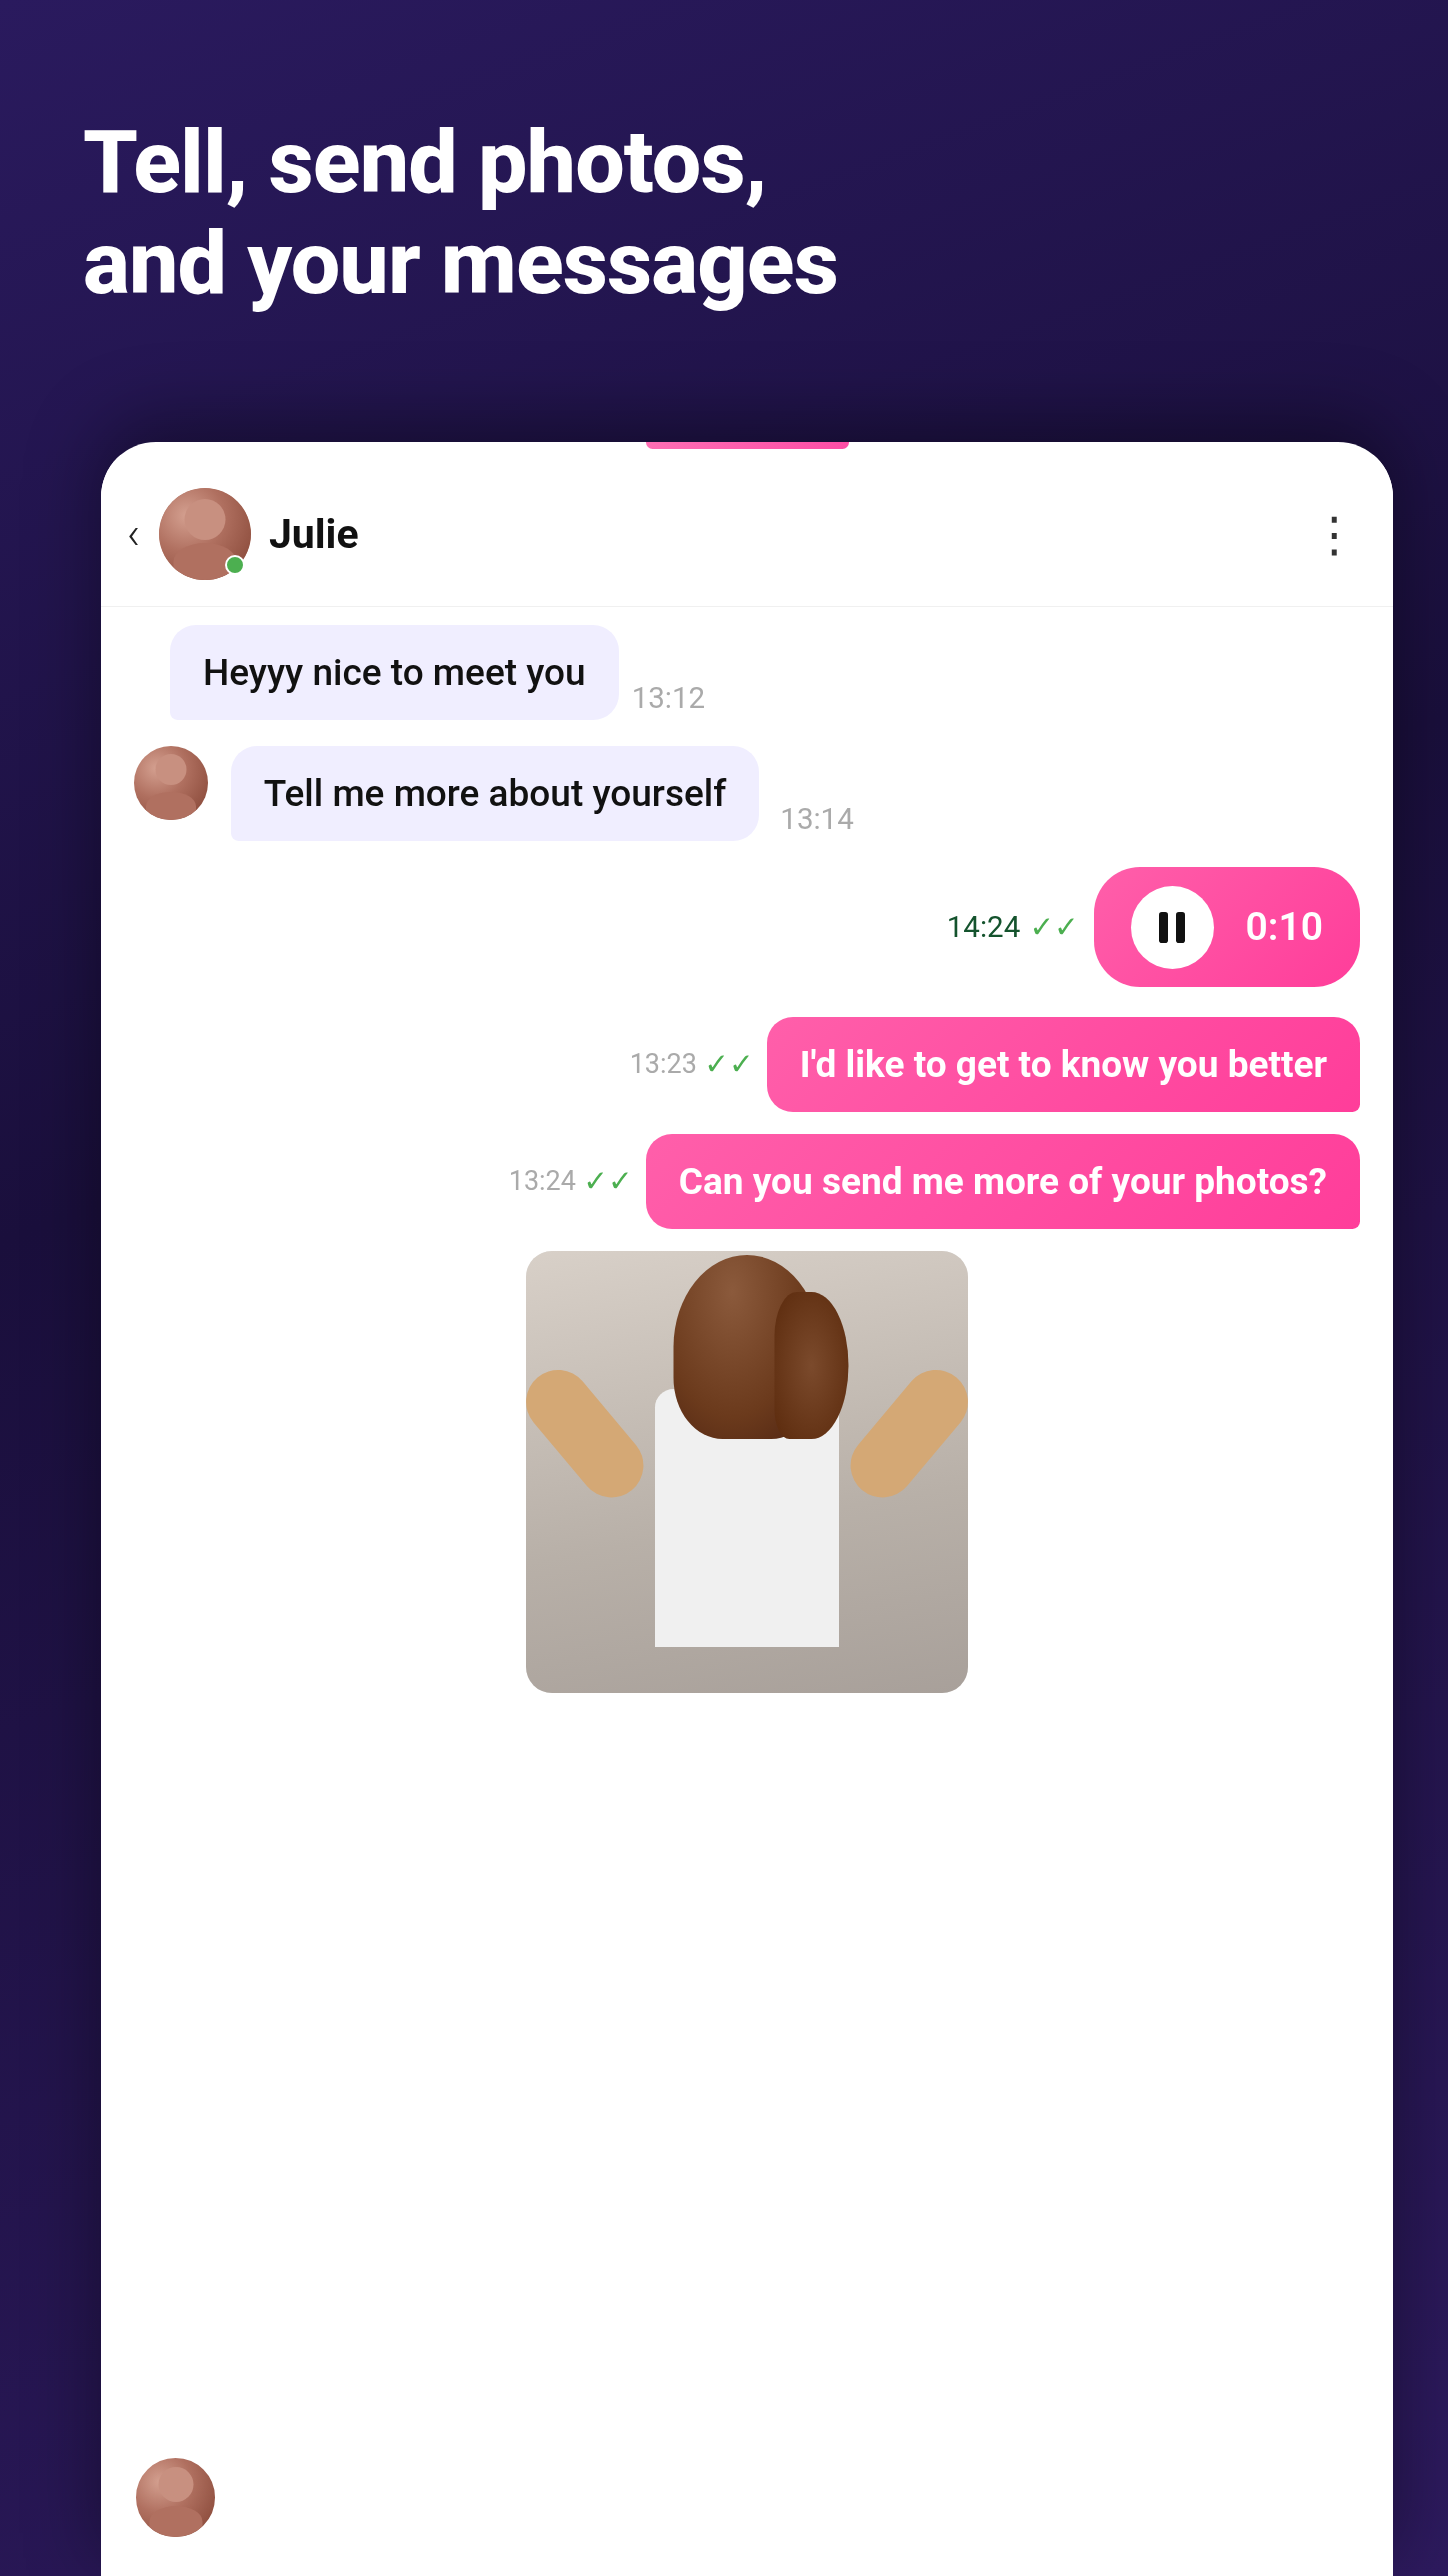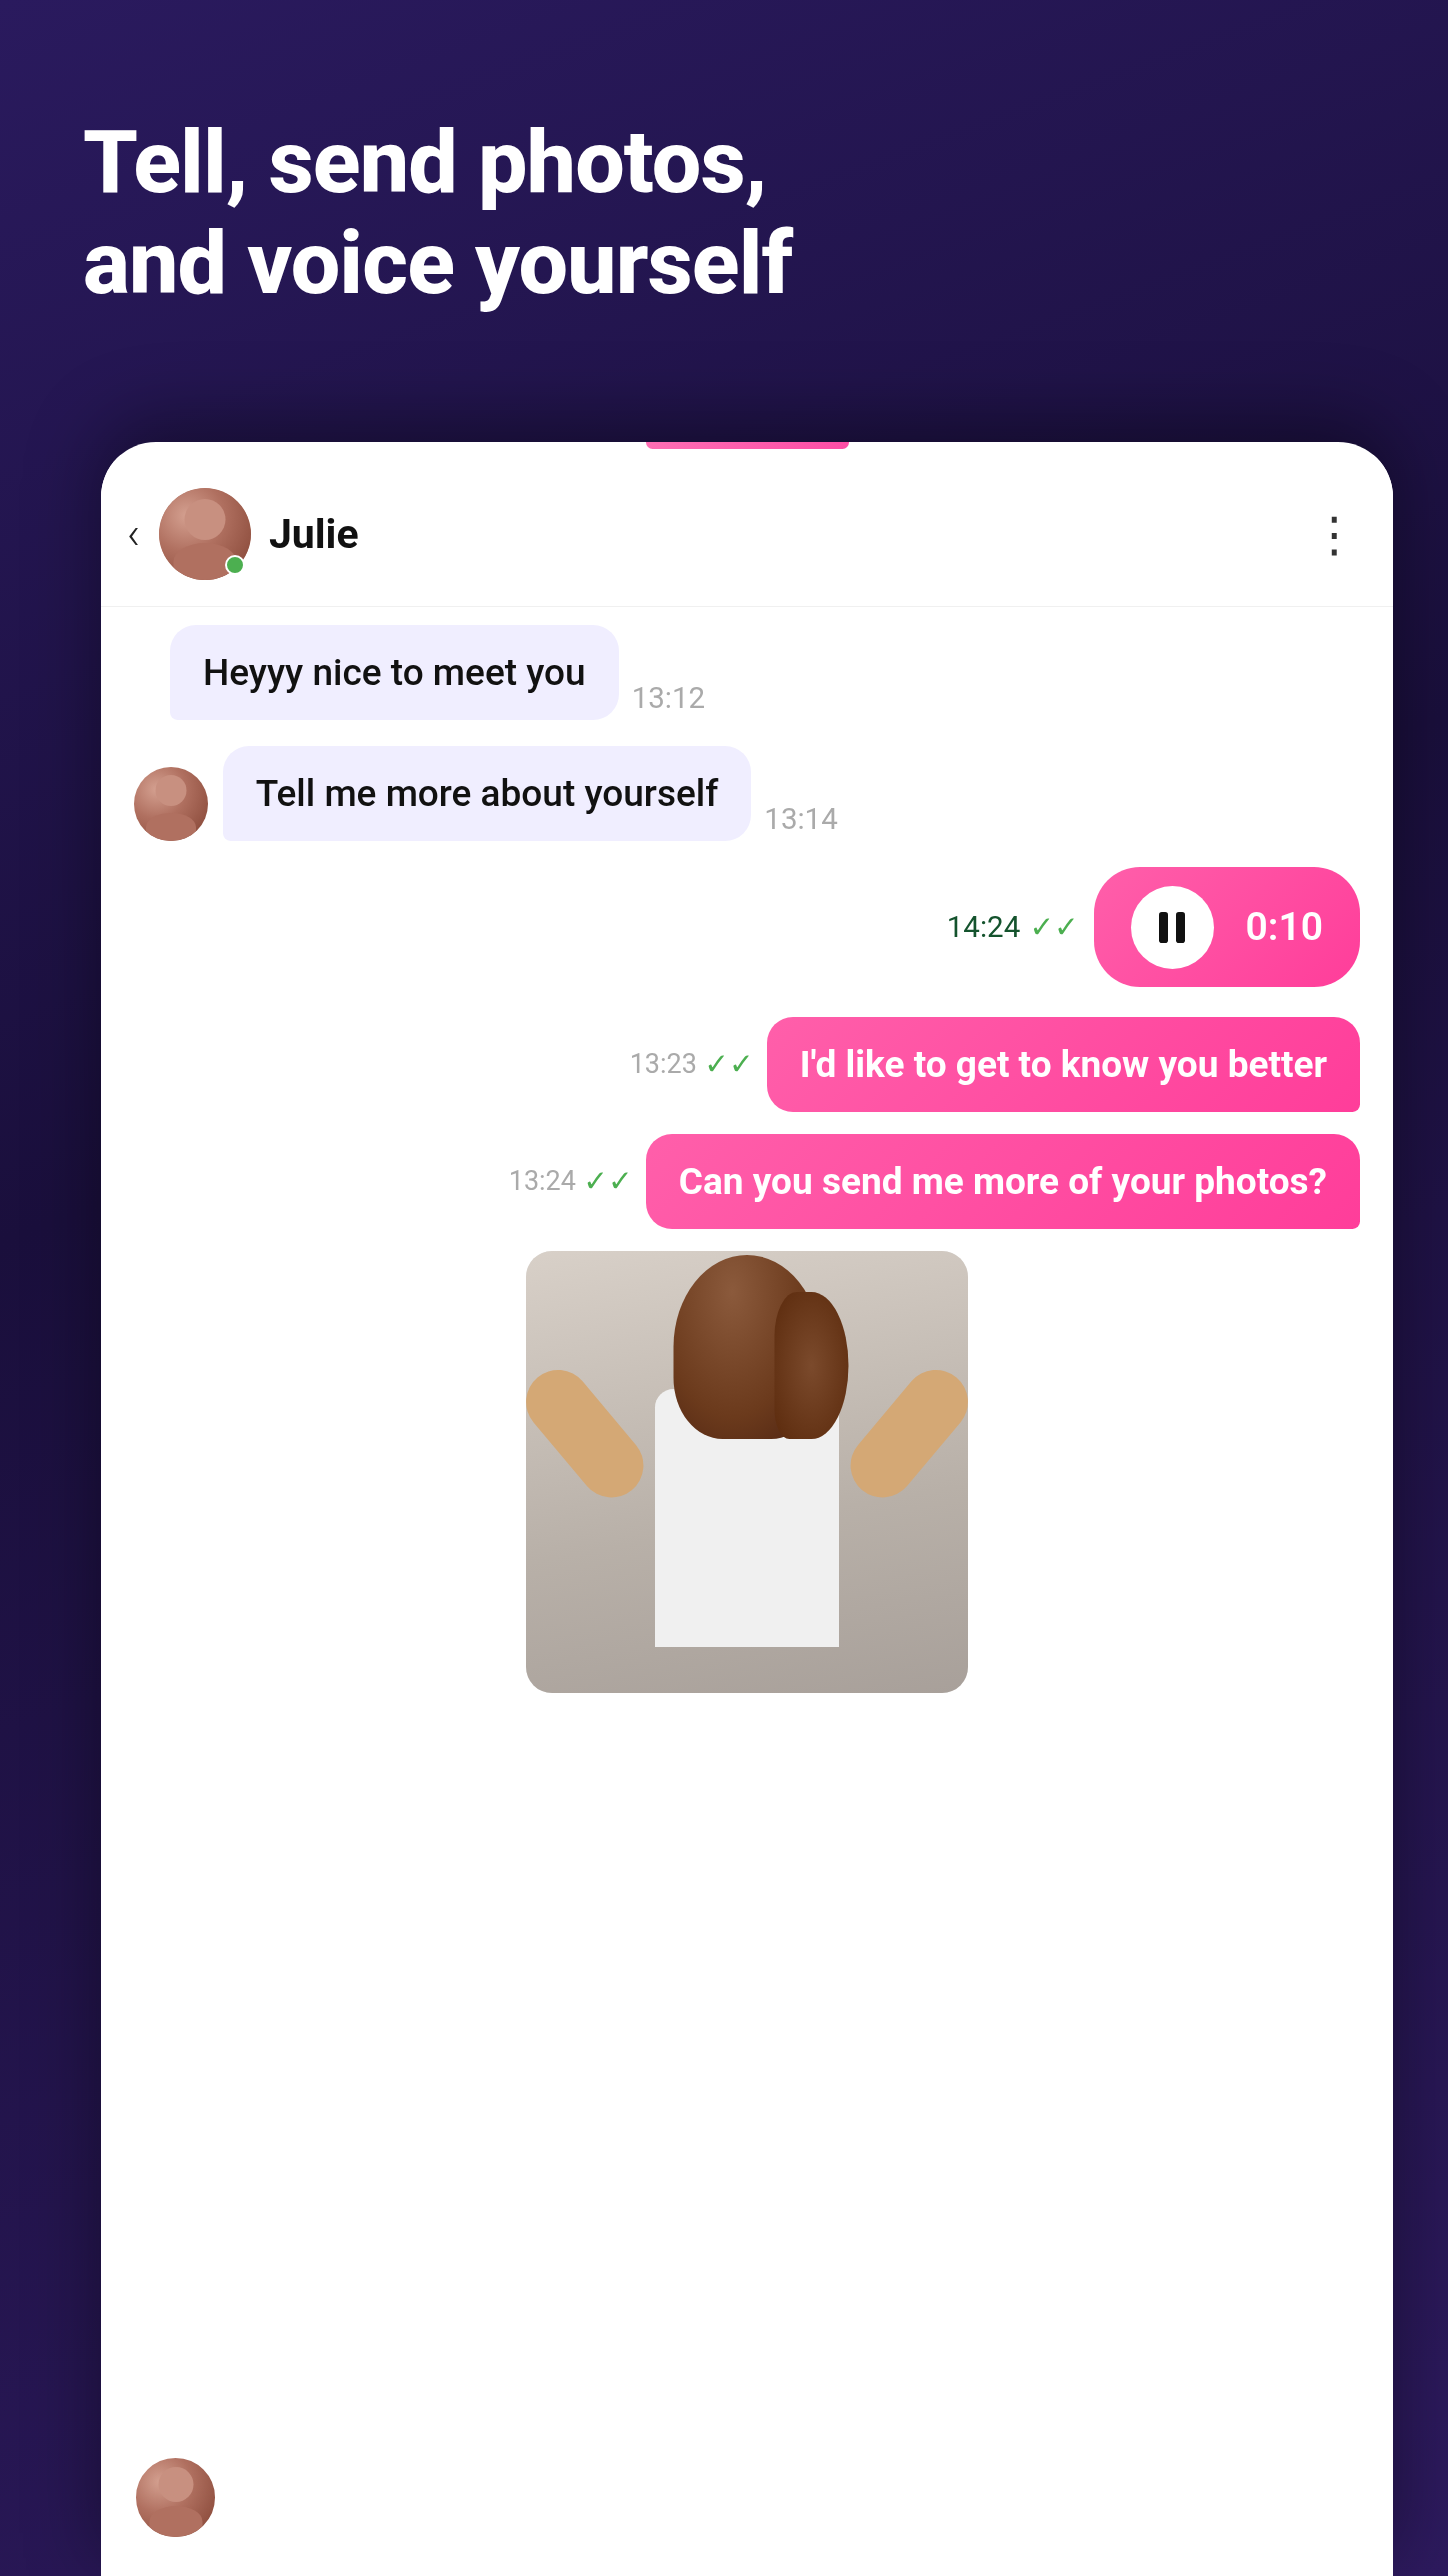--- a/index.html
+++ b/index.html
@@ -169,22 +169,23 @@
       font-size: 29.5px;
       color: #aaa;
       margin-left: 13px;
       white-space: nowrap;
       align-self: flex-end;
       margin-bottom: 5.5px;
     }
 
     .msg-with-avatar {
       display: flex;
-      align-items: flex-end;
+      align-items: flex-start;
       margin-bottom: 26px;
+      gap: 8px;
     }
 
     .msg-avatar {
       width: 74px;
       height: 74px;
       border-radius: 50%;
       background: radial-gradient(ellipse at 30% 30%, #d4a090 0%, #b07060 40%, #804030 100%);
       margin-right: 14.7px;
       flex-shrink: 0;
       position: relative;
@@ -453,21 +454,21 @@
       border-radius: 50% 50% 0 0;
       background: #b07060;
     }
 
   </style>
 </head>
 <body>
 
 <div class="headline">
   <div>Tell, send photos,</div>
-  <div>and voice yourself</div>
+  <div>and your messages</div>
 </div>
 
 <div class="phone-container">
 
   <div class="top-pink-bar"></div>
 
   <div class="chat-header">
     <span class="back-btn">‹</span>
     <div class="avatar-wrap">
       <div class="avatar">

